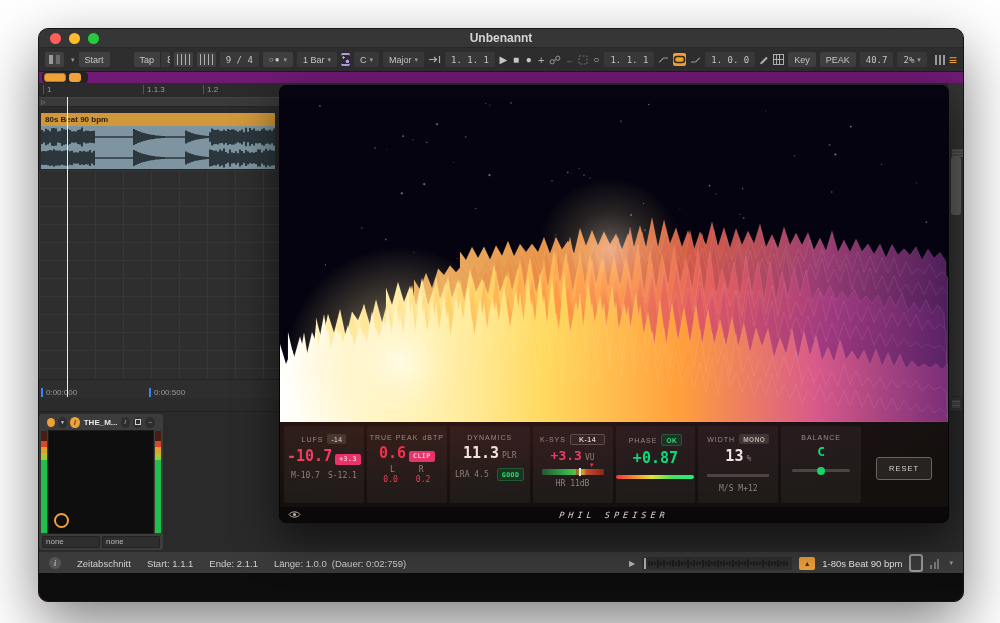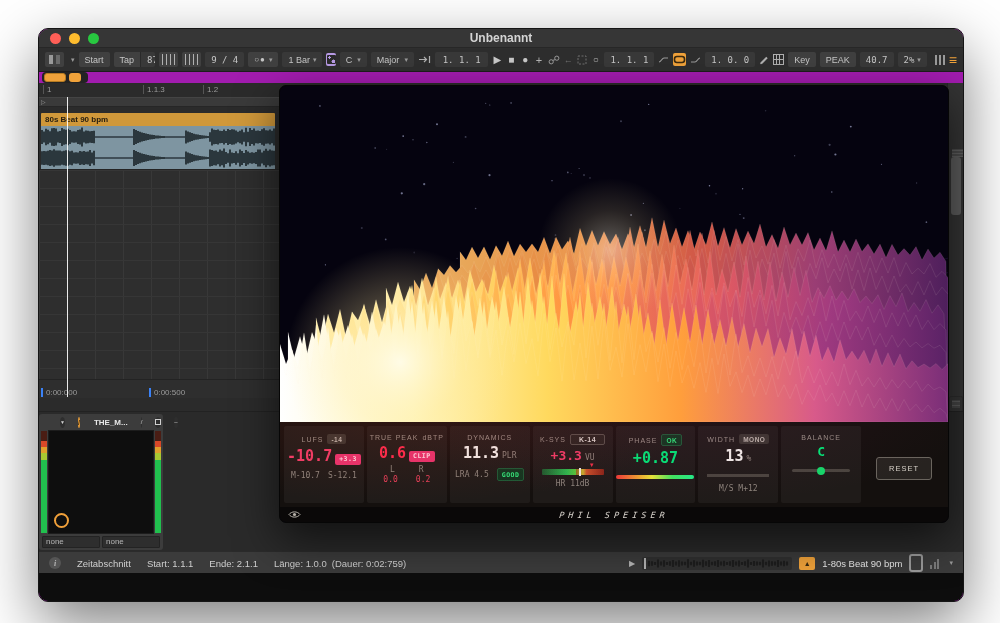--- a/index.html
+++ b/index.html
@@ -1,37 +1,37 @@
 <!DOCTYPE html>
 <html><head>
 <meta charset="utf-8">
 <style>
   html,body{margin:0;padding:0;}
   body{width:1000px;height:623px;background:#ffffff;font-family:"Liberation Sans",sans-serif;overflow:hidden;}
   .screen{position:relative;width:1000px;height:623px;}
 
   
-  .win{position:absolute;left:38px;top:28px;width:924px;height:572px;background:#a21caf;
+  .win{position:absolute;left:38px;top:28px;width:924px;height:572px;background:#701a75;
        border-radius:10px;border:1px solid #151515;box-shadow:0 22px 60px rgba(0,0,0,.5);overflow:hidden;}
   .titlebar{position:absolute;top:0;left:0;right:0;height:18px;background:#363636;border-bottom:1px solid #272727;}
   .lights{position:absolute;left:11px;top:4px;display:flex;gap:8px;}
   .light{width:11px;height:11px;border-radius:50%;}
   .win-title{text-align:center;line-height:18px;font-size:12px;font-weight:bold;color:#d4d4d4;}
 
   
   .toolbar{position:absolute;top:19px;left:0;right:0;height:23px;background:#2e2e2e;border-bottom:1px solid #1d1d1d;
            display:flex;align-items:center;gap:4px;padding:0 6px;font-size:9px;color:#c6c6c6;white-space:nowrap;}
   .tb-btn,.tb-field{height:15px;display:inline-flex;align-items:center;border-radius:2px;padding:0 6px;}
   .tb-btn{background:#404040;}
   .tb-field{background:#393939;}
   .mono{font-family:"DejaVu Sans Mono",monospace;}
   .tb-ico{width:15px;height:15px;display:inline-flex;align-items:center;justify-content:center;color:#b5b5b5;font-size:9px;}
   .dim{color:#6f6f6f;}
   .caret{font-size:7px;color:#9a9a9a;margin-left:3px;}
-  .joined{display:inline-flex;border-radius:2px;overflow:hidden;}
+  .joined{display:inline-flex;border-radius:2px;overflow:hidden;margin-left:20px;}
   .joined>*{border-radius:0;}
   .joined>*+*{border-left:1px solid #2a2a2a;}
   .nudge{width:13px;height:11px;background:repeating-linear-gradient(90deg,#b0b0b0 0 1px,transparent 1px 4px);}
   .scale-ico{width:15px;height:13px;background:#b79ae4;border-radius:2px;display:flex;align-items:center;justify-content:center;}
   .scale-ico .inner{width:9px;height:9px;background:#2b2b2b;border-radius:1px;
      background-image:radial-gradient(circle at 2.5px 2.5px,#b79ae4 1.2px,transparent 1.4px),
                       radial-gradient(circle at 6.4px 6.4px,#b79ae4 1.8px,transparent 2px);}
   .play-g{color:#30e96e;font-size:11px;}
   .tr-ico{font-size:10px;color:#c9c9c9;width:16px;text-align:center;}
   .loop-btn{width:19px;height:13px;background:#f0a23a;border-radius:2px;display:flex;align-items:center;justify-content:center;}
@@ -64,21 +64,21 @@
   .rightstrip{position:absolute;left:908px;top:12px;width:16px;height:328px;background:#343434;border-left:1px solid #262626;}
   .rs-grip{position:absolute;left:2px;width:12px;background:#4a4a4a;border-radius:2px;
      background-image:repeating-linear-gradient(#5f5f5f 0 1px,transparent 1px 3px);background-clip:content-box;padding:2px;}
   .rs-handle{position:absolute;left:3px;top:74px;width:10px;height:58px;background:#5d5d5d;border-radius:3px;}
   .rs-box{position:absolute;left:1px;width:14px;height:16px;background:#454545;border-radius:2px;border:1px solid #2c2c2c;box-sizing:border-box;
      background-image:repeating-linear-gradient(#5a5a5a 0 1px,transparent 1px 4px);background-clip:content-box;padding:3px 2px;}
 
   
   .devarea{position:absolute;left:0;top:340px;right:0;height:140px;background:#2a2a2a;border-top:1px solid #222;}
   .dev{position:absolute;left:0;top:2px;width:124px;height:136px;background:#3c3c3c;border-radius:3px;display:flex;flex-direction:column;}
-  .dev-title{height:16px;display:flex;align-items:center;gap:13px;padding:0 8px;}
+  .dev-title{height:16px;display:flex;align-items:center;gap:3px;padding:0 8px;}
   .dot-power{width:9px;height:9px;border-radius:50%;background:#f0a23a;}
   .circ{width:11px;height:11px;border-radius:50%;background:#2e2e2e;display:inline-flex;align-items:center;justify-content:center;color:#cfcfcf;font-size:6px;}
   .circ.orange{background:#f0a23a;color:#3a2a10;font-weight:bold;font-size:7px;}
   .dev-name{font-size:8px;font-weight:bold;color:#e8e8e8;flex:1;margin-left:1px;}
   .dev-mid{flex:1;display:flex;padding:0 1px;}
   .vmeter{width:6px;margin:1px;background:linear-gradient(to top,#21c04e 0 72%,#a8c832 72% 78%,#e0a02c 78% 84%,#d84828 84% 90%,#4a1d14 90% 100%);}
   .xy{flex:1;background:#0e0e0e;position:relative;border:1px solid #1c1c1c;}
   .ring{position:absolute;left:5px;bottom:5px;width:11px;height:11px;border:2px solid #f0a03a;border-radius:50%;}
   .dev-foot{height:16px;display:flex;gap:2px;padding:2px 3px;box-sizing:border-box;}
   .dev-foot .fld{flex:1;background:#2e2e2e;border:1px solid #232323;color:#b5b5b5;font-size:8px;line-height:10px;padding-left:3px;border-radius:1px;}

